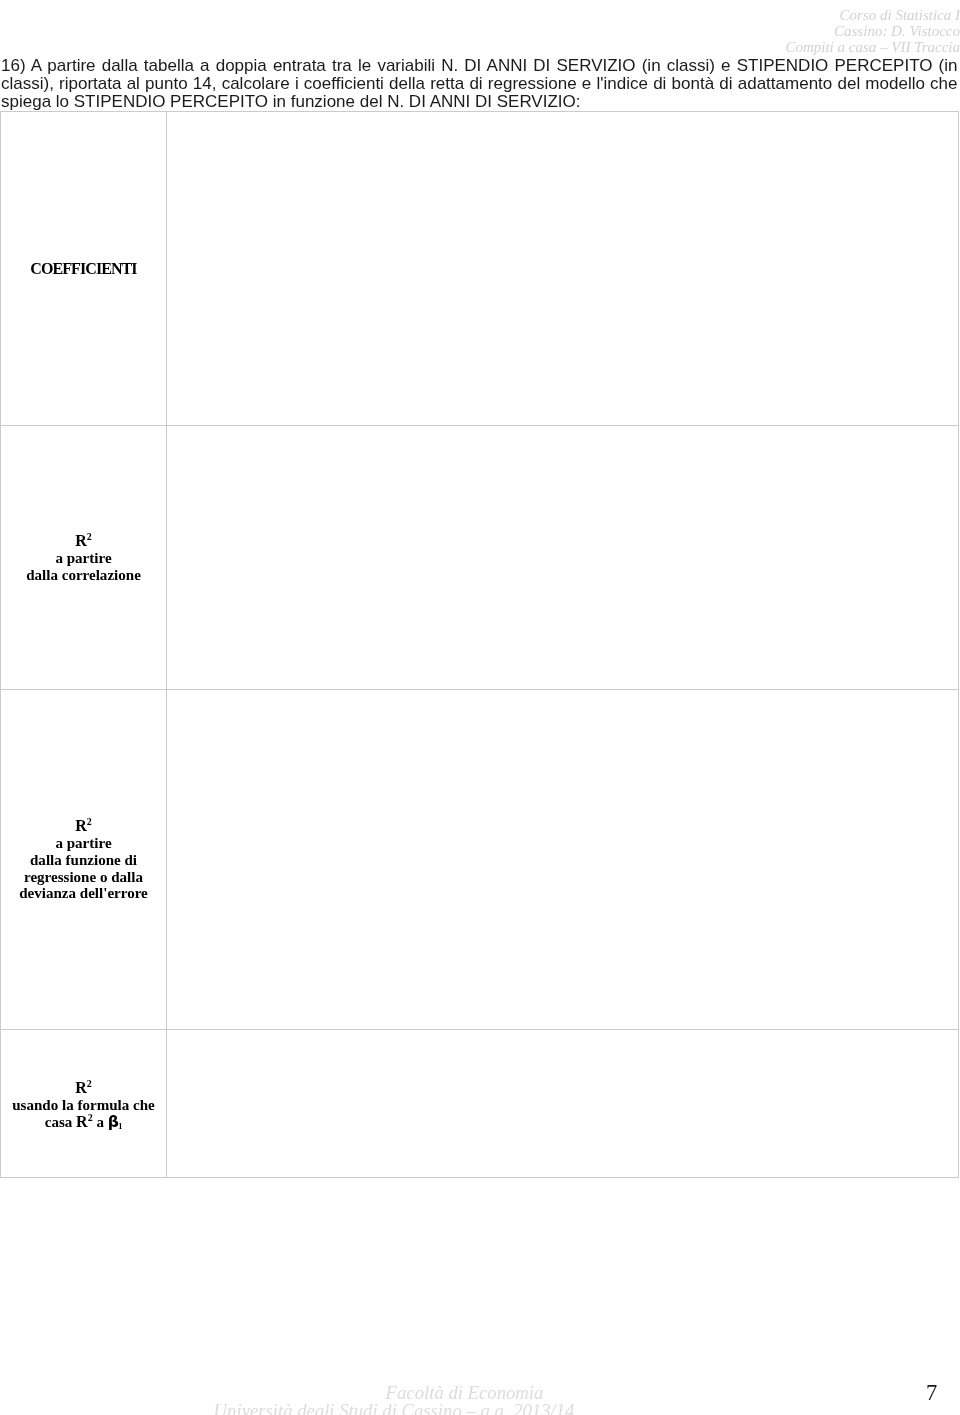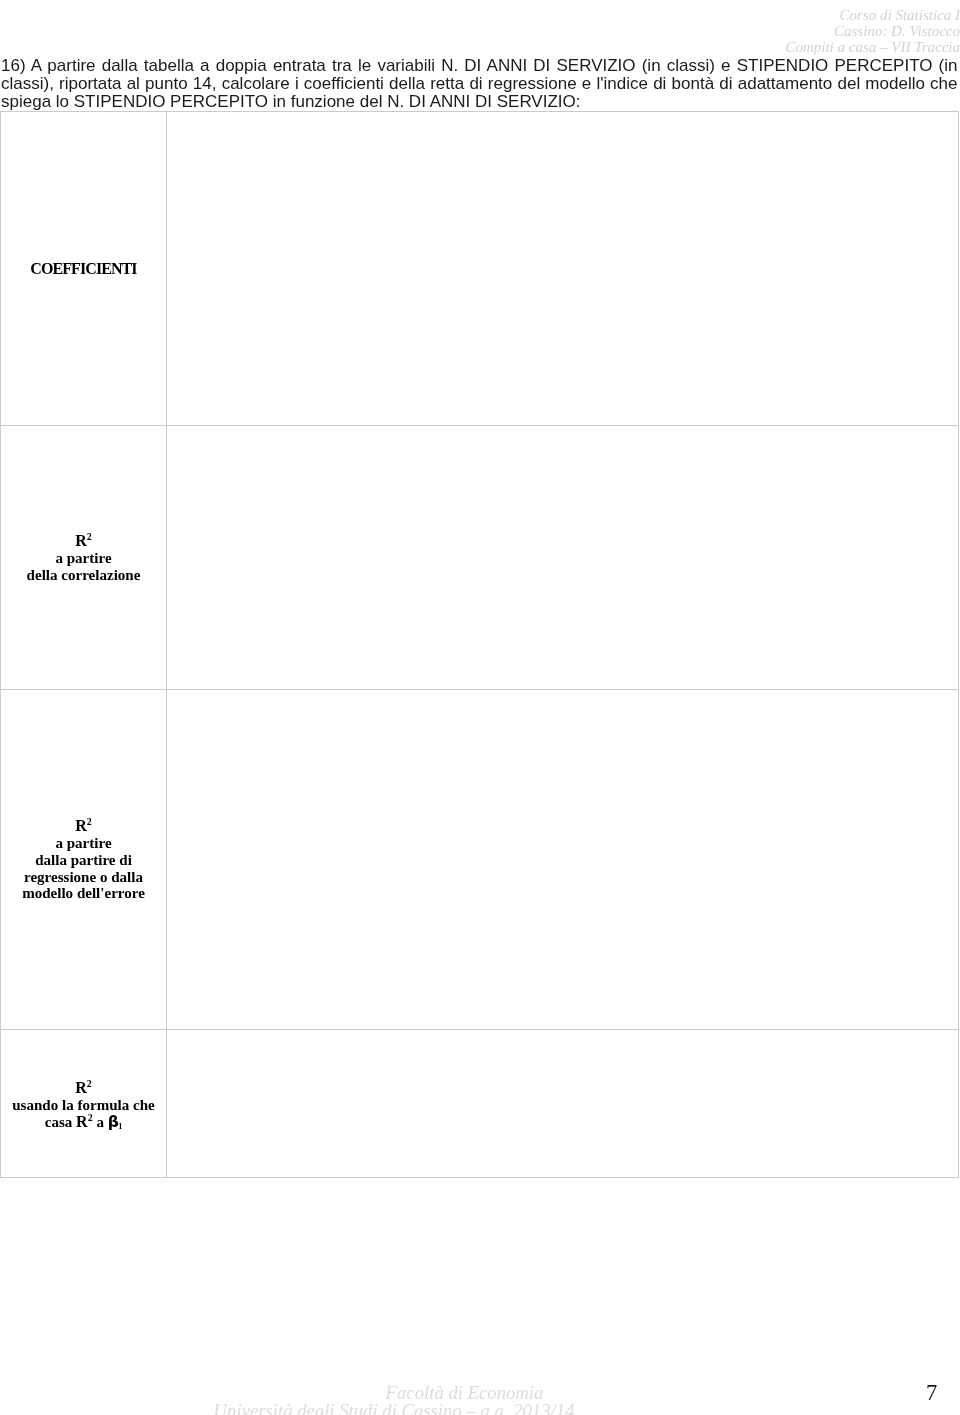--- a/index.html
+++ b/index.html
@@ -66,33 +66,33 @@
       <td class="lab">
         <span class="big">COEFFICIENTI</span>
       </td>
       <td class="ans"></td>
     </tr>
     <tr class="r2h">
       <td class="lab">
         <div class="r2"><span>R</span><sup>2</sup></div>
         <div class="sm">
           <span>a partire</span><br>
-          <span>della correlazione</span>
+          <span>dalla correlazione</span>
         </div>
       </td>
       <td class="ans"></td>
     </tr>
     <tr class="r3">
       <td class="lab">
         <div class="r2"><span>R</span><sup>2</sup></div>
         <div class="sm">
           <span>a partire</span><br>
-          <span>dalla partire di</span><br>
+          <span>dalla funzione di</span><br>
           <span>regressione o dalla</span><br>
-          <span>modello dell'errore</span>
+          <span>devianza dell'errore</span>
         </div>
       </td>
       <td class="ans"></td>
     </tr>
     <tr class="r4">
       <td class="lab">
         <div class="r2"><span>R</span><sup>2</sup></div>
         <div class="sm">
           <span>usando la formula che</span><br><span><span>casa </span><span class="r2"><span>R</span><sup>2</sup></span><span> a </span><span class="beta"><span>β</span><sub>1</sub></span></span>
         </div>

